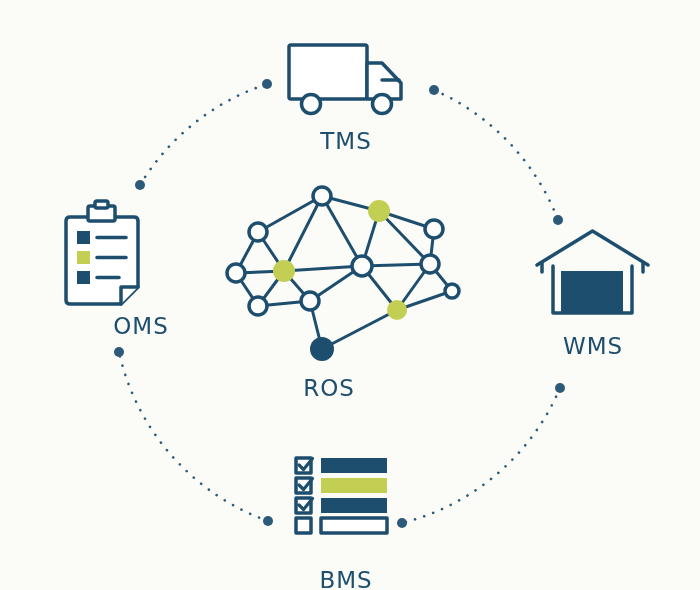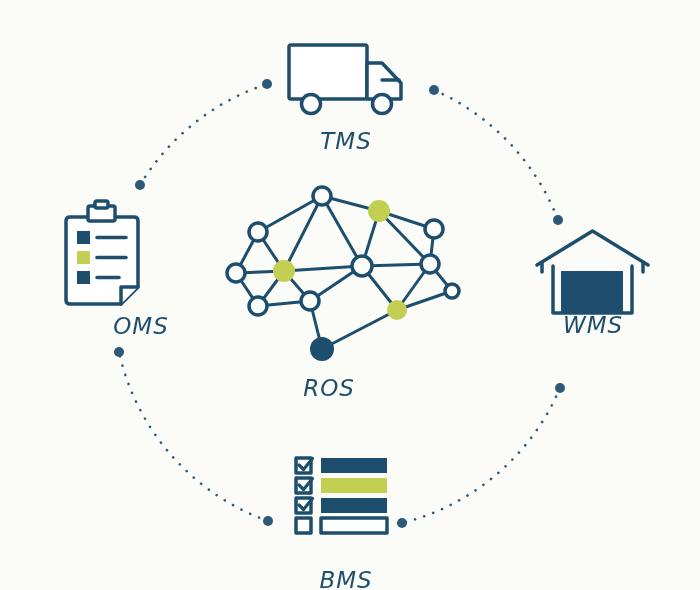--- a/index.html
+++ b/index.html
@@ -7,21 +7,21 @@
     --accent: #c3cf52;
     --dot: #2d5a78;
     --background: #fbfbf8;
   }
   * { margin:0; padding:0; box-sizing:border-box; }
   body {
     width:700px; height:590px;
     font-family:"DejaVu Sans", "Liberation Sans", sans-serif;
     background:var(--background);
   }
-  .stage { position:relative; width:700px; height:590px; background:var(--background); overflow:hidden;font-style:italic; }
+  .stage { position:relative; width:700px; height:590px; background:var(--background); overflow:hidden; }
   .stage svg { position:absolute; left:0; top:0; }
 
   .ring { fill:none; stroke:var(--dot,#2d5a78); stroke-width:2.6; stroke-dasharray:0.1 9.5; stroke-linecap:round; }
   .cdot { fill:var(--dot,#2d5a78); }
 
   .outline { fill:#ffffff; stroke:var(--navy,#1d4e6e); stroke-width:3.5; stroke-linejoin:round; stroke-linecap:round; }
   .stroke-only { fill:none; stroke:var(--navy,#1d4e6e); stroke-width:3.5; stroke-linecap:round; stroke-linejoin:round; }
   .fill-navy { fill:var(--navy,#1d4e6e); }
   .fill-accent { fill:var(--accent,#c3cf52); }
   .edge { stroke:var(--navy,#1d4e6e); stroke-width:3; fill:none; stroke-linecap:round; }
@@ -138,18 +138,18 @@
       <circle class="node-white" cx="310" cy="301" r="9"></circle>
       <circle class="node-white" cx="452" cy="291" r="7"></circle>
       <circle class="fill-accent" cx="379" cy="211" r="11"></circle>
       <circle class="fill-accent" cx="284" cy="271" r="11"></circle>
       <circle class="fill-accent" cx="397" cy="310" r="10"></circle>
       <circle class="fill-navy" cx="322" cy="349" r="12"></circle>
     </g>
   </svg>
 
   <div class="sys-label" style="left:346px; top:141px;">TMS</div>
-  <div class="sys-label" style="left:593px; top:325px;">WMS</div>
+  <div class="sys-label" style="left:593px; top:346px;">WMS</div>
   <div class="sys-label" style="left:346px; top:552px;margin-top:28px;">BMS</div>
   <div class="sys-label" style="left:101px; top:326px;margin-left:40px;">OMS</div>
   <div class="sys-label" style="left:329px; top:388px;">ROS</div>
 
 </div>
 
 </body></html>

